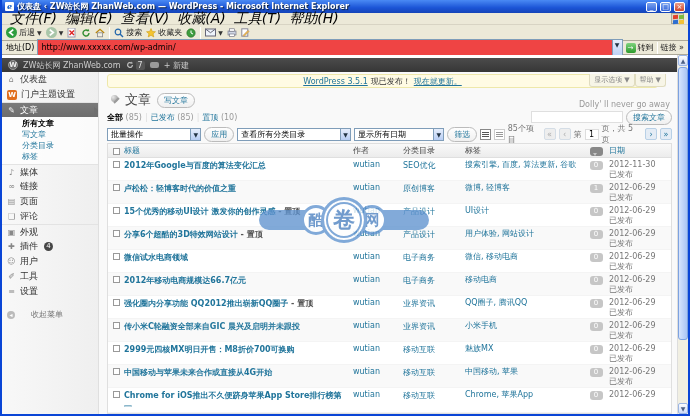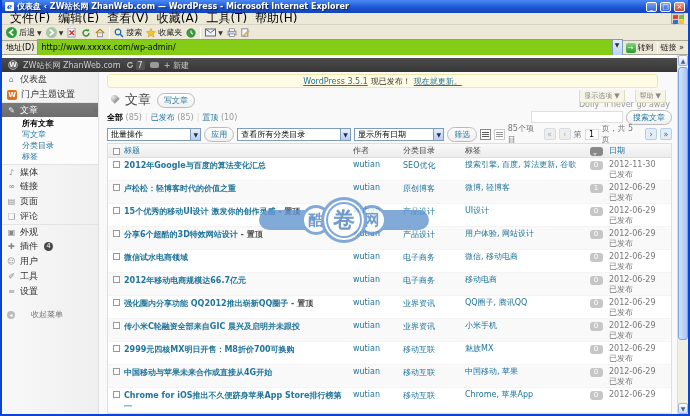--- a/index.html
+++ b/index.html
@@ -6,33 +6,33 @@
   html,body{width:690px;height:416px;overflow:hidden;background:#ece9d8;}
   .window{width:690px;height:416px;display:flex;flex-direction:column;border-left:2px solid #0a45d6;border-right:2px solid #0a45d6;border-bottom:2px solid #0a45d6;background:#ece9d8;}
   
   .titlebar{height:13px;background:linear-gradient(#4a8af4,#1b54d6 60%,#1444b8);display:flex;align-items:center;padding:0 3px;gap:3px;flex:0 0 auto;}
   .ie-ico{width:9px;height:9px;background:#fff;border-radius:1px;color:#1b62c8;font:italic bold 8px/9px "DejaVu Serif",serif;text-align:center;}
   .tb-title{flex:1;color:#fff;font-size:8px;font-weight:bold;text-shadow:1px 1px 1px #123;white-space:nowrap;overflow:hidden;}
   .tb-btn{width:11px;height:10px;border:1px solid #fff;border-radius:2px;background:linear-gradient(#7ba4f0,#3465d8);color:#fff;font-size:7px;line-height:8px;text-align:center;}
   .tb-btn.close{background:linear-gradient(#e89d8a,#d0442a);}
   
   .menubar{height:12px;display:flex;align-items:center;padding:0 4px;gap:1px;border-bottom:1px solid #d8d4c4;flex:0 0 auto;}
-  .menu-item{font-size:12px;color:#000;padding:0 4px;}
+  .menu-item{font-size:14px;color:#000;padding:0 4px;font-style:italic;}
   .winflag{margin-left:auto;width:13px;height:11px;border:1px solid #aca899;background:#dcd8c8;display:grid;grid-template-columns:5px 5px;grid-template-rows:4px 4px;gap:1px;padding:1px;}
   .winflag i{display:block;transform:skewY(-6deg);}
   
   .toolbar{height:16px;display:flex;align-items:center;gap:4px;padding:0 4px;background:#ece9d8;border-bottom:1px solid #aca899;flex:0 0 auto;}
   .ticon{display:flex;align-items:center;gap:2px;font-size:8px;color:#222;}
   .ticon svg{display:block;}
   .tsep{width:1px;height:12px;background:#aca899;border-right:1px solid #fff;}
   .ddv{font-size:6px;color:#333;}
   
   .addressbar{height:14px;display:flex;align-items:center;gap:3px;padding:0 4px;border-bottom:1px solid #aca899;flex:0 0 auto;}
   .addr-label{font-size:8px;}
-  .addr-box{flex:1;height:18px;background:#84cc16;border:1px solid #7f9db9;display:flex;align-items:center;gap:27px;}
+  .addr-box{flex:1;height:18px;background:#ef4444;border:1px solid #7f9db9;display:flex;align-items:center;gap:27px;}
   .addr-text{flex:1;font-size:8px;padding-left:3px;color:#000;white-space:nowrap;overflow:hidden;}
   .addr-drop{width:10px;height:100%;background:linear-gradient(#e6eefc,#bcd0f5);border-left:1px solid #7f9db9;font-size:6px;text-align:center;line-height:10px;color:#234;}
   .go-btn{display:flex;align-items:center;gap:2px;font-size:8px;}
   .go-ico{width:10px;height:10px;border-radius:2px;background:linear-gradient(#7fd37f,#2c9a2c);color:#fff;font-size:7px;line-height:10px;text-align:center;}
   .links-lbl{font-size:8px;color:#222;}
   
   .viewport{flex:1;display:flex;min-height:0;}
   .pagecol{flex:1;min-width:0;background:#fff;display:flex;flex-direction:column;padding-top:3px;}
   
   .adminbar{height:14px;background:linear-gradient(#4b4b4b,#363636);display:flex;align-items:center;gap:5px;padding:0 6px;color:#ccc;font-size:8px;flex:0 0 auto;}
@@ -57,21 +57,21 @@
   .sb-sub-item{font-size:8px;color:#21759b;height:11px;line-height:11px;}
   .sb-sub-item.current{color:#000;font-weight:bold;}
   .sb-badge{margin-left:2px;background:#464646;color:#fff;border-radius:50%;width:9px;height:9px;font-size:7px;line-height:9px;text-align:center;}
   .sb-collapse{display:flex;align-items:center;gap:16px;margin-top:10px;padding-left:5px;color:#777;font-size:8px;}
   .col-ico{width:8px;height:8px;border-radius:50%;background:#bbb;color:#fff;font-size:6px;line-height:8px;text-align:center;}
   
   .main{flex:1;min-width:0;background:#f9f9f9;padding:1px 5px 0 8px;display:flex;flex-direction:column;position:relative;overflow:hidden;}
   .nagrow{position:relative;height:15px;margin:1px 14px 2px 0;flex:0 0 auto;}
   .nag{height:14px;background:#fffbe4;border:1px solid #eee8aa;border-radius:3px;font-size:8px;display:flex;align-items:center;justify-content:center;gap:3px;color:#333;}
   .nag .lnk{color:#21759b;text-decoration:underline;}
-  .tabs{position:absolute;right:-8px;top:16px;display:flex;gap:10px;}
+  .tabs{position:absolute;right:-8px;top:0;display:flex;gap:0;}
   .tab{background:#f7f5e7;border:1px solid #e0dcc0;border-top:none;border-radius:0 0 3px 3px;font-size:7px;color:#888;padding:1px 4px;display:flex;gap:2px;align-items:center;}
   .titlerow{height:18px;display:flex;align-items:center;gap:6px;flex:0 0 auto;}
   .page-title{font-size:13px;color:#464646;font-weight:normal;}
   .pin{position:relative;width:12px;height:13px;flex:0 0 auto;}
   .pin::before{content:'';position:absolute;left:4px;top:1px;width:7px;height:7px;border-radius:50%;background:radial-gradient(circle at 30% 30%,#e8e8e8,#8a8a8a);}
   .pin::after{content:'';position:absolute;left:0px;top:8px;width:7px;height:2px;background:#9a9a9a;transform:rotate(135deg);transform-origin:right center;}
   .btn{font-size:8px;color:#21759b;background:linear-gradient(#fefefe,#f0f0f0);border:1px solid #bbb;border-radius:8px;padding:1px 6px;white-space:nowrap;}
   .dolly{margin-left:auto;align-self:flex-end;font-size:8px;color:#999;padding-right:2px;}
   .filterrow{height:16px;display:flex;align-items:center;font-size:8px;flex:0 0 auto;}
   .filter .f-label{color:#21759b;}

